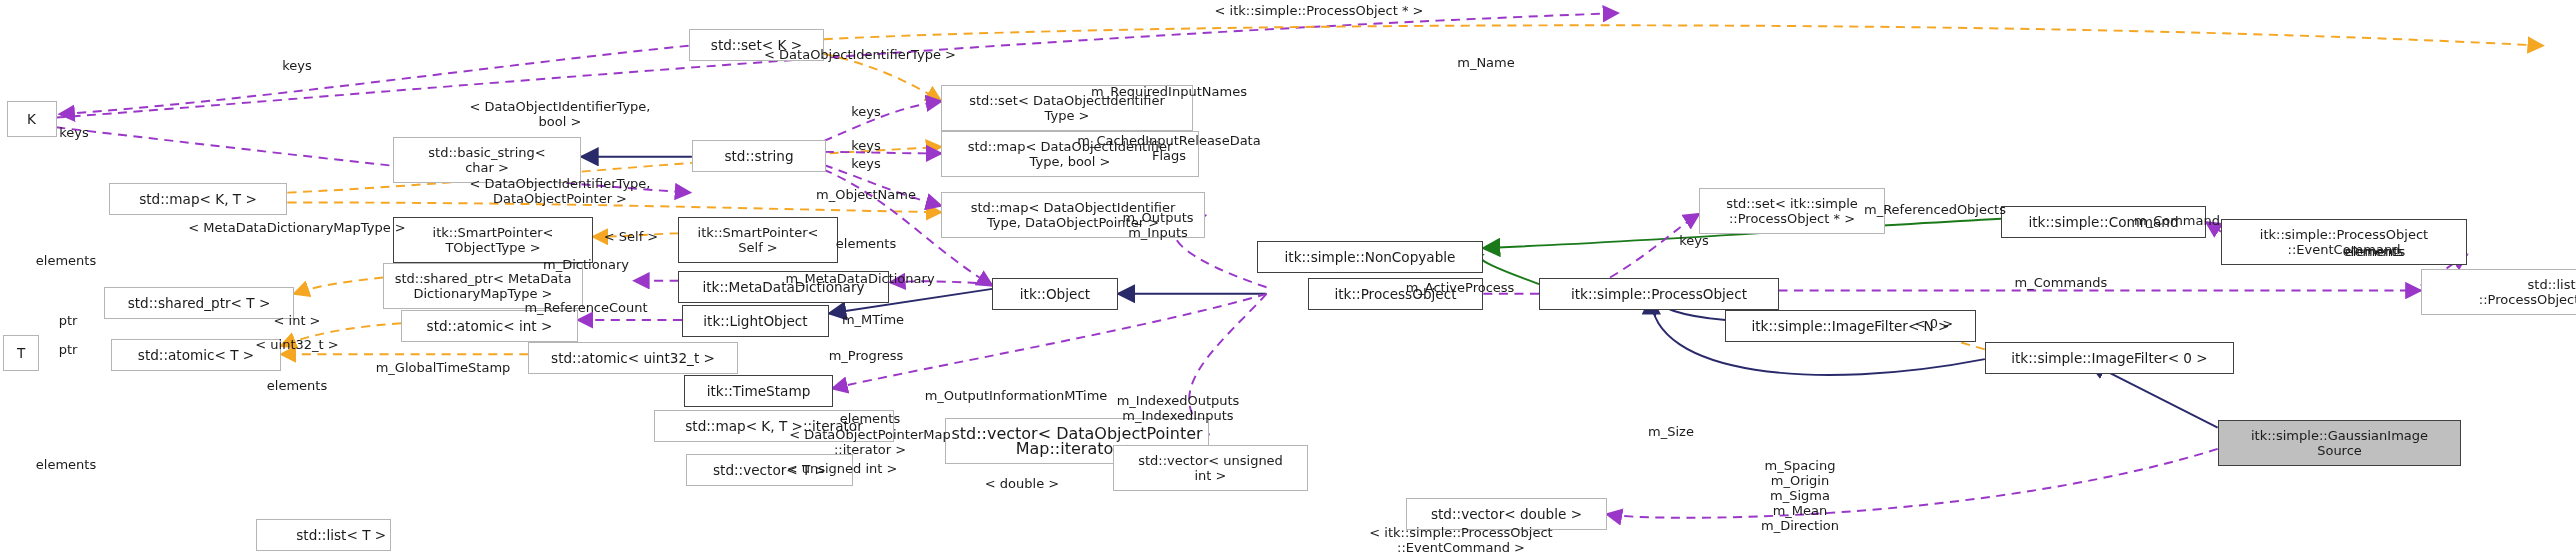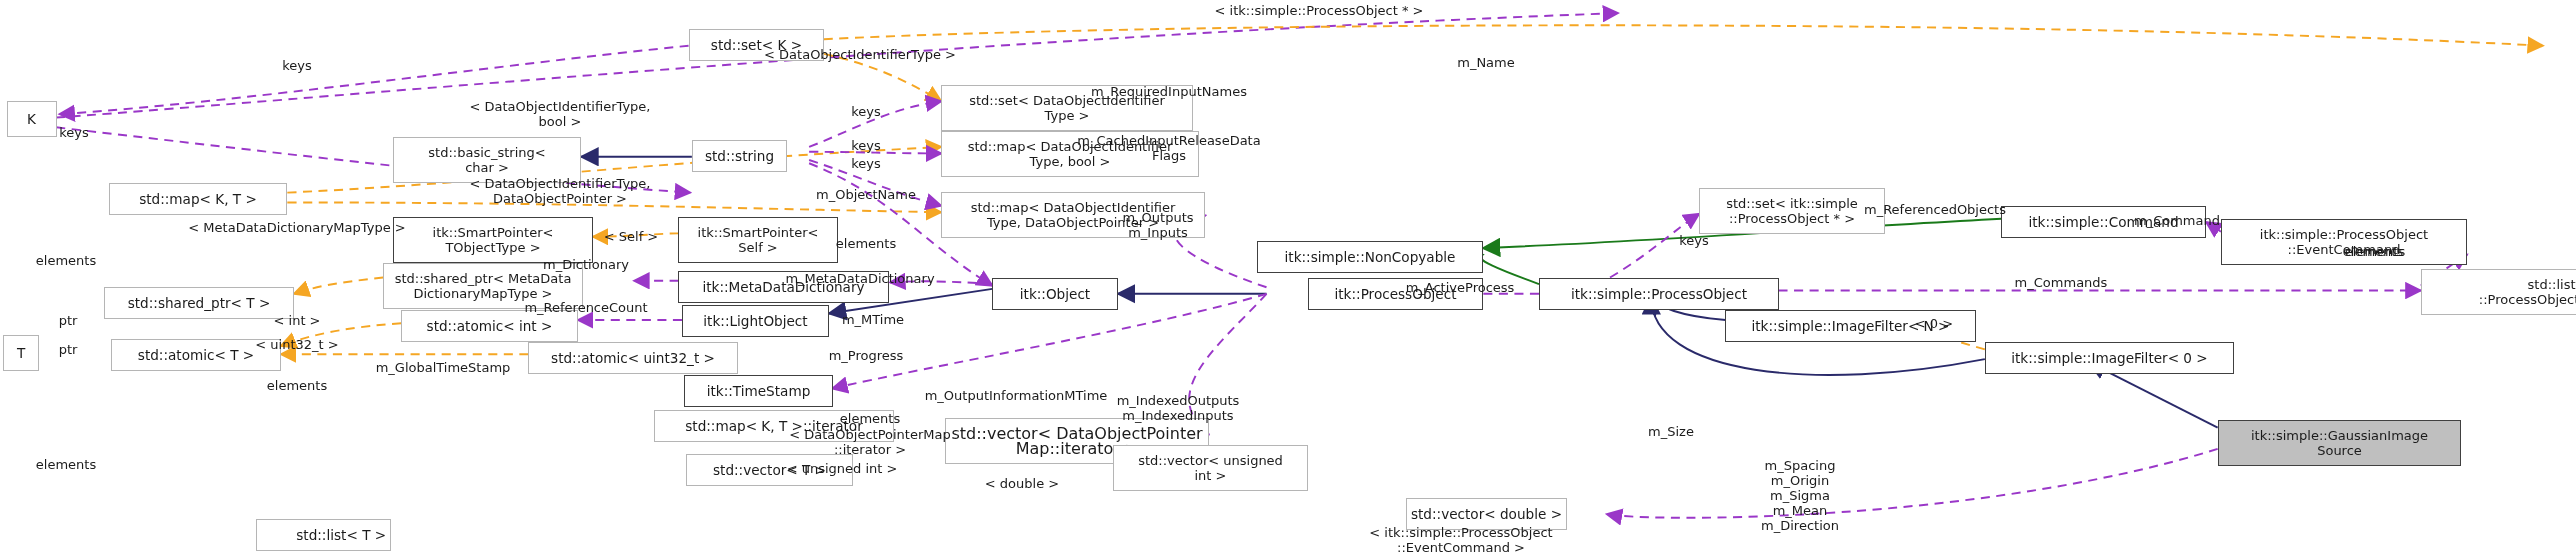--- a/index.html
+++ b/index.html
@@ -117,33 +117,33 @@
 DictionaryMapType &gt;</div>
       <div class="node" style="left: 401px; top: 310px; width: 177px; height: 32px; font-size: 13.6px; line-height: 16px;">std::atomic&lt; int &gt;</div>
       <div class="node" style="left: 528px; top: 342px; width: 210px; height: 32px; font-size: 13.6px; line-height: 16px;">std::atomic&lt; uint32_t &gt;</div>
       <div class="node" style="left: 686px; top: 454px; width: 167px; height: 32px; font-size: 13.6px; line-height: 16px;">std::vector&lt; T &gt;</div>
       <div class="node" style="left: 654px; top: 410px; width: 240px; height: 32px; font-size: 13.6px; line-height: 16px;">std::map&lt; K, T &gt;::iterator</div>
       <div class="node solid" style="left: 684px; top: 375px; width: 149px; height: 32px; font-size: 13.6px; line-height: 16px;">itk::TimeStamp</div>
       <div class="node solid" style="left: 682px; top: 305px; width: 147px; height: 32px; font-size: 13.6px; line-height: 16px;">itk::LightObject</div>
       <div class="node solid" style="left: 678px; top: 271px; width: 211px; height: 32px; font-size: 13.6px; line-height: 16px;">itk::MetaDataDictionary</div>
       <div class="node solid" style="left: 678px; top: 217px; width: 160px; height: 46px; font-size: 13px; line-height: 15.5px;">itk::SmartPointer&lt;
 Self &gt;</div>
-      <div class="node" style="left: 692px; top: 140px; width: 95px; height: 32px; font-size: 13.6px; line-height: 16px;">std::string</div>
+      <div class="node" style="left: 692px; top: 140px; width: 134px; height: 32px; font-size: 13.6px; line-height: 16px;">std::string</div>
       <div class="node" style="left: 689px; top: 29px; width: 135px; height: 32px; font-size: 13.6px; line-height: 16px;">std::set&lt; K &gt;</div>
       <div class="node" style="left: 941px; top: 85px; width: 252px; height: 46px; font-size: 13px; line-height: 15.5px;">std::set&lt; DataObjectIdentifier
 Type &gt;</div>
       <div class="node" style="left: 941px; top: 131px; width: 258px; height: 46px; font-size: 13px; line-height: 15.5px;">std::map&lt; DataObjectIdentifier
 Type, bool &gt;</div>
       <div class="node" style="left: 941px; top: 192px; width: 264px; height: 46px; font-size: 13px; line-height: 15.5px;">std::map&lt; DataObjectIdentifier
 Type, DataObjectPointer &gt;</div>
       <div class="node" style="left: 945px; top: 418px; width: 264px; height: 46px; font-size: 16px; line-height: 15.5px;">std::vector&lt; DataObjectPointer
 Map::iterator &gt;</div>
       <div class="node" style="left: 1113px; top: 445px; width: 195px; height: 46px; font-size: 13px; line-height: 15.5px;">std::vector&lt; unsigned
 int &gt;</div>
-      <div class="node" style="left: 1406px; top: 498px; width: 161px; height: 32px; font-size: 13.6px; line-height: 16px;">std::vector&lt; double &gt;</div>
+      <div class="node" style="left: 1406px; top: 498px; width: 201px; height: 32px; font-size: 13.6px; line-height: 16px;">std::vector&lt; double &gt;</div>
       <div class="node solid" style="left: 992px; top: 278px; width: 126px; height: 32px; font-size: 13.6px; line-height: 16px;">itk::Object</div>
       <div class="node solid" style="left: 1308px; top: 278px; width: 175px; height: 32px; font-size: 13.6px; line-height: 16px;">itk::ProcessObject</div>
       <div class="node solid" style="left: 1257px; top: 241px; width: 226px; height: 32px; font-size: 13.6px; line-height: 16px;">itk::simple::NonCopyable</div>
       <div class="node" style="left: 1699px; top: 188px; width: 186px; height: 46px; font-size: 13px; line-height: 15.5px;">std::set&lt; itk::simple
 ::ProcessObject * &gt;</div>
       <div class="node solid" style="left: 1539px; top: 278px; width: 240px; height: 32px; font-size: 13.6px; line-height: 16px;">itk::simple::ProcessObject</div>
       <div class="node solid" style="left: 1725px; top: 310px; width: 251px; height: 32px; font-size: 13.6px; line-height: 16px;">itk::simple::ImageFilter&lt; N &gt;</div>
       <div class="node solid" style="left: 1985px; top: 342px; width: 249px; height: 32px; font-size: 13.6px; line-height: 16px;">itk::simple::ImageFilter&lt; 0 &gt;</div>
       <div class="node solid" style="left: 2001px; top: 206px; width: 205px; height: 32px; font-size: 13.6px; line-height: 16px;">itk::simple::Command</div>
       <div class="node solid" style="left: 2221px; top: 219px; width: 246px; height: 46px; font-size: 13px; line-height: 15.5px;">itk::simple::ProcessObject

